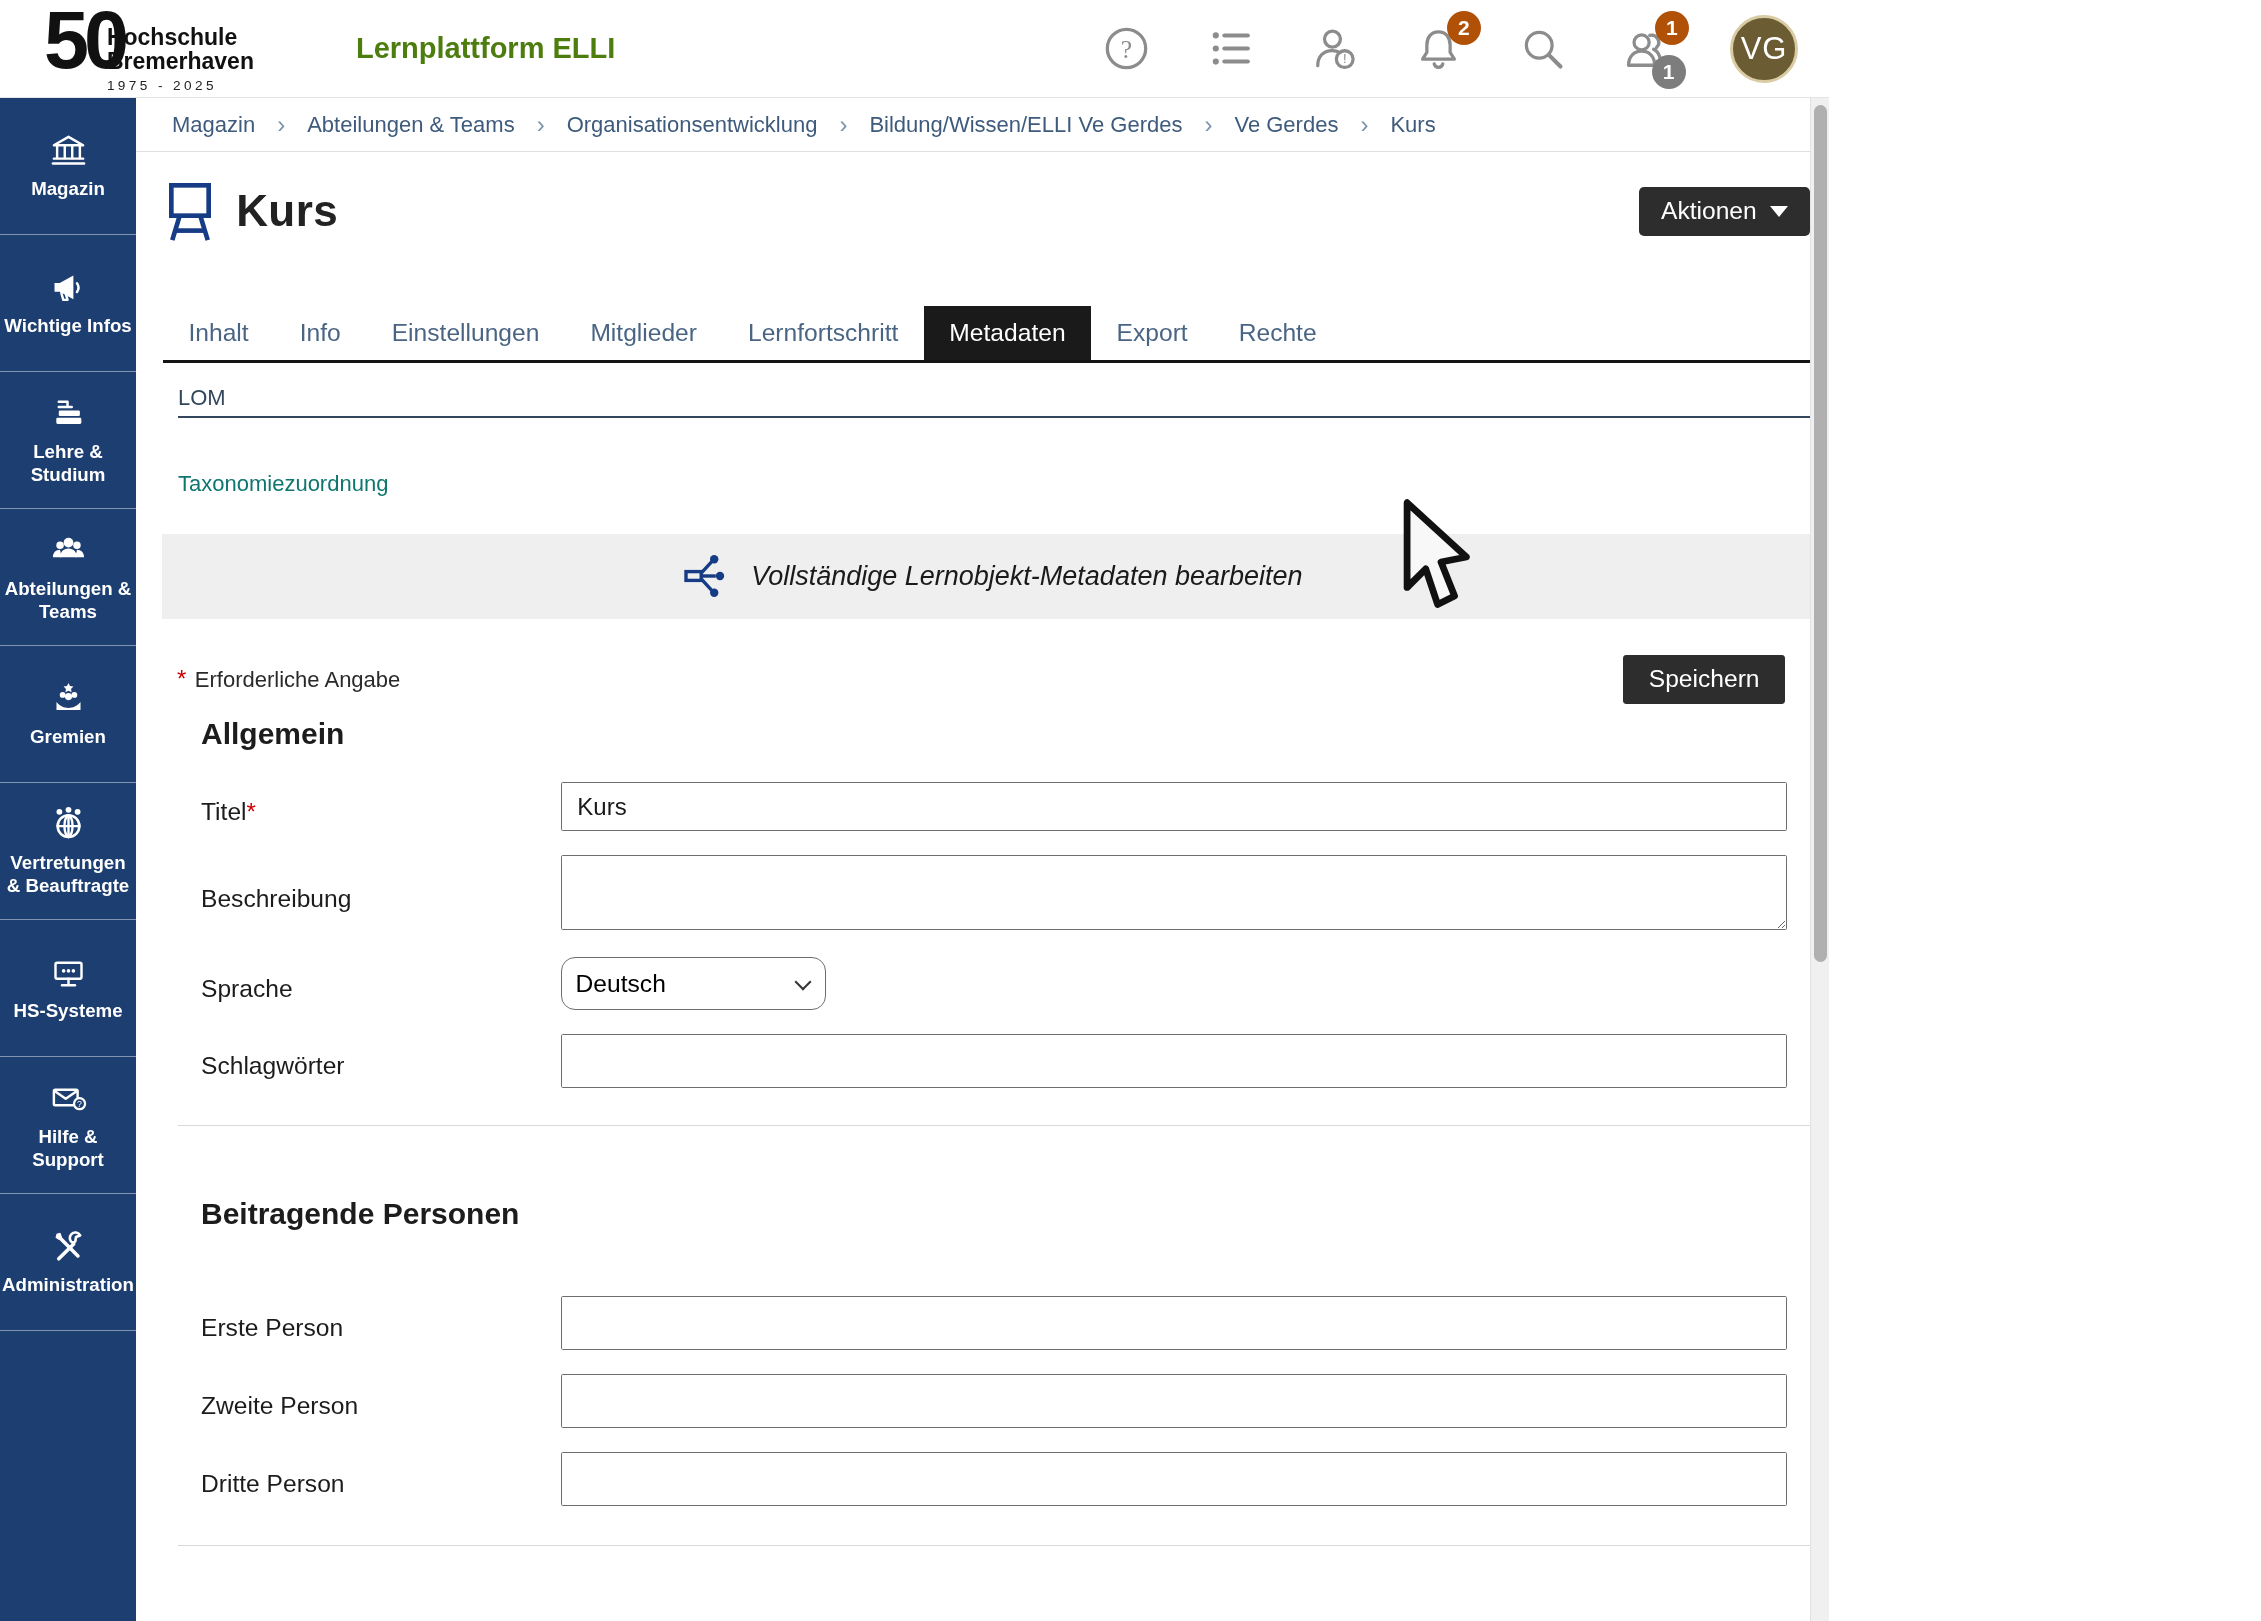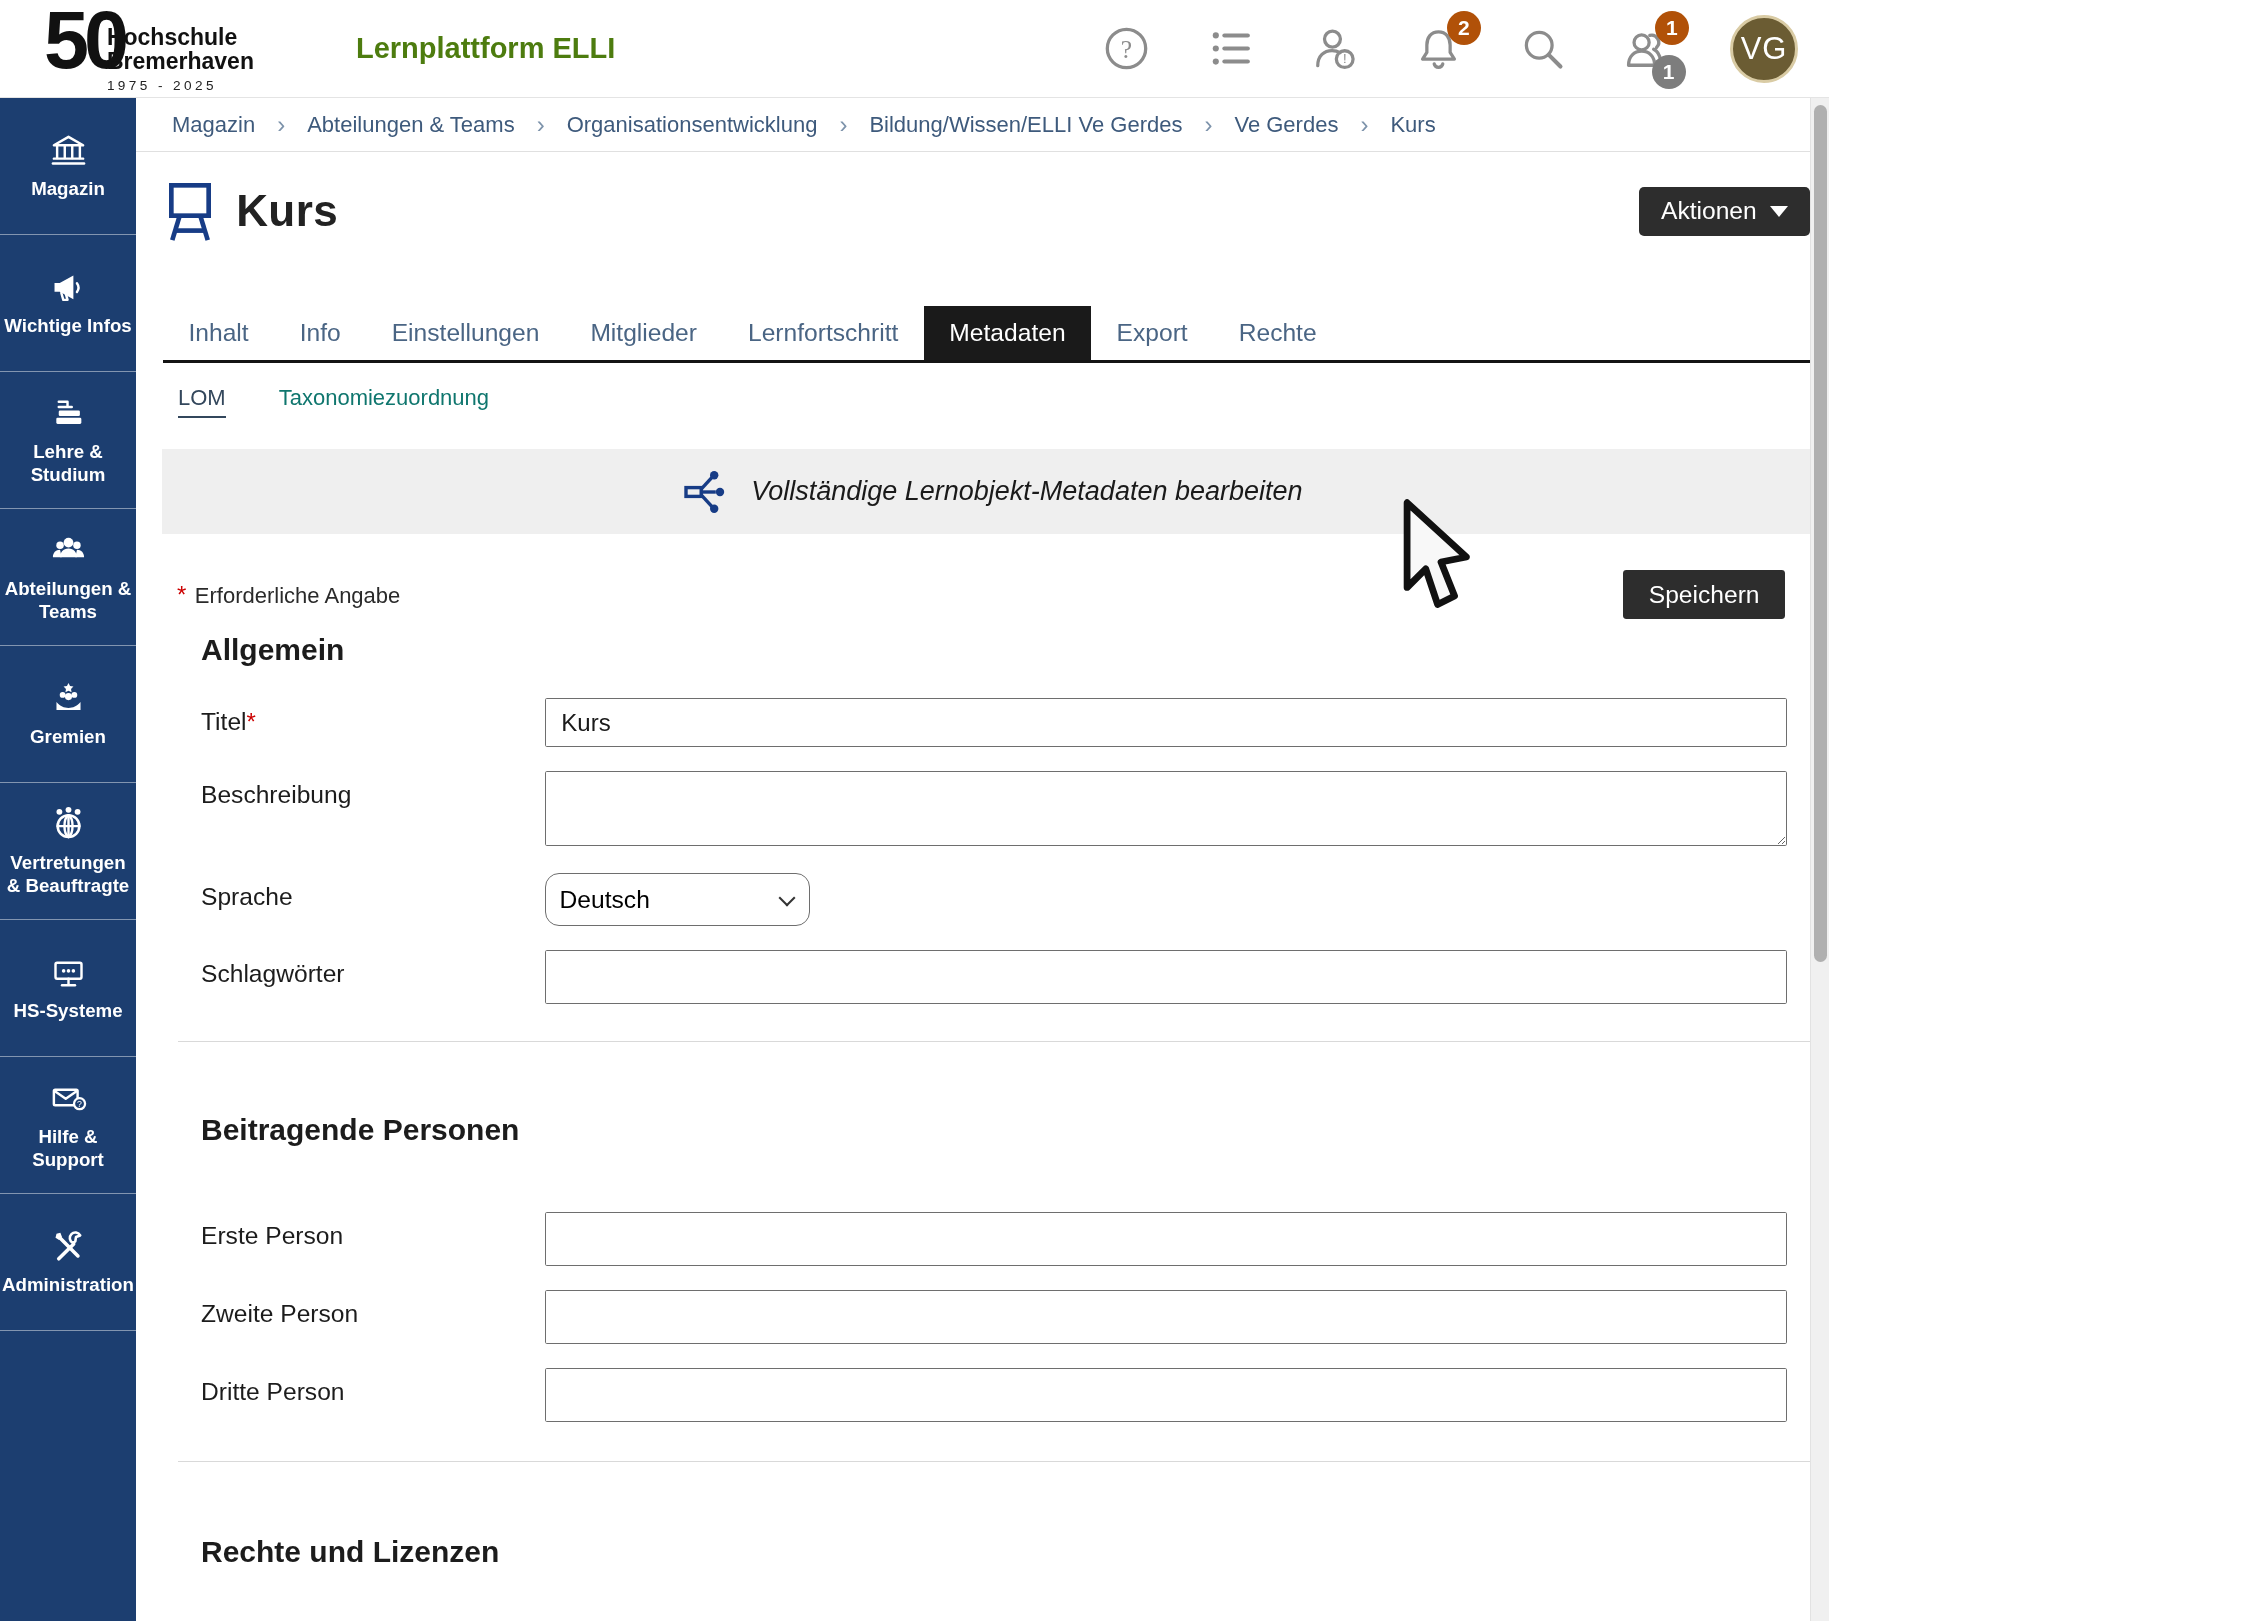--- a/index.html
+++ b/index.html
@@ -52,38 +52,38 @@
   .page-title { font-size:44px; font-weight:600; color:#222; letter-spacing:0.4px; }
   .title-spacer { flex:1; }
   .btn-dark { background:#2d2d2d; color:#fff; border:none; border-radius:5.1px; font-size:24.6px;
               font-family:inherit; padding:0 22px; height:49px; display:flex; align-items:center; gap:13.6px; cursor:pointer; }
   .caret { width:0; height:0; border-left:9.3px solid transparent; border-right:9.3px solid transparent; border-top:11px solid #fff; }
 
   .tabs { display:flex; margin:56px 18.7px 0 27px; border-bottom:3.4px solid #141414; }
   .tab { height:54px; display:flex; align-items:center; padding:0 25.5px; font-size:24.6px; color:#4a6584; cursor:pointer; }
   .tab.active { background:#1a1a1a; color:#fff; }
 
-  .subtabs { display:flex; gap:53px; margin:22px 0 0 42px; font-size:22px; }
+  .subtabs { display:flex; gap:53px; margin:22px 0 0 42px; font-size:22px;flex-direction:column; }
   .subtab { color:#0f766e; cursor:pointer; padding-bottom:5.1px; }
   .subtab.active { color:#33475c; border-bottom:2.5px solid #33475c; }
 
   .banner { margin:31px 6.8px 0 25.5px; height:85px; background:#efefef; display:flex; align-items:center; justify-content:center; gap:22px; cursor:pointer;font-style:italic; }
   .banner svg { width:48px; height:48px; }
   .banner-label { font-size:27px; color:#1a1a1a; }
 
   .form-head { display:flex; align-items:center; justify-content:space-between; margin-top:36px; padding:0 44px 0 41px; }
   .req-note { font-size:22px; color:#2a2a2a; }
   .req-star { color:#cc0000; font-size:24px; margin-right:8.5px; }
   .btn-save { background:#2d2d2d; color:#fff; border:none; border-radius:3.4px; font-size:24.6px; font-family:inherit;
               height:49px; padding:0 25.5px; cursor:pointer; }
 
   .section-h { font-size:30px; font-weight:700; color:#1c1c1c; margin:13.6px 0 0 65px; }
   .section-h.spaced { margin-top:71px; }
 
-  .frow { display:flex; align-items:flex-start; margin-top:31px; padding-left:65px; }
+  .frow { display:flex; align-items:center; margin-top:31px; padding-left:65px;gap:16px; }
   .frow + .frow { margin-top:24px; }
   .flabel { width:344px; flex:0 0 344px; font-size:24.6px; color:#1c1c1c; padding-top:10.2px; }
   .fctrl { flex:1; margin-right:42px; }
   .tinput { width:100%; height:49px; border:1.7px solid #6e6e6e; border-radius:1.7px; background:#fff;
             font-size:24px; font-family:inherit; color:#1a1a1a; padding:0 15.3px; }
   .tinput.tall { height:54px; }
   textarea.tarea { width:100%; height:75px; border:1.7px solid #6e6e6e; border-radius:1.7px; background:#fff;
             font-size:24px; font-family:inherit; padding:6.8px 15.3px; resize:both; }
   .select-wrap { position:relative; width:265px; }
   select.tselect { width:265px; height:53px; border:1.7px solid #6e6e6e; border-radius:14px; background:#fff;

